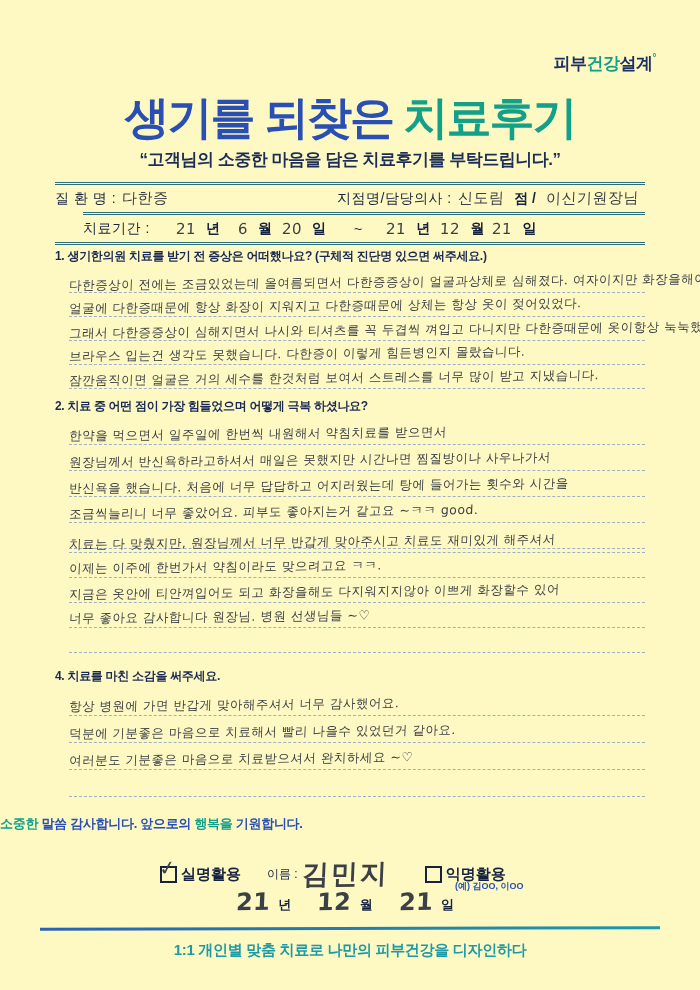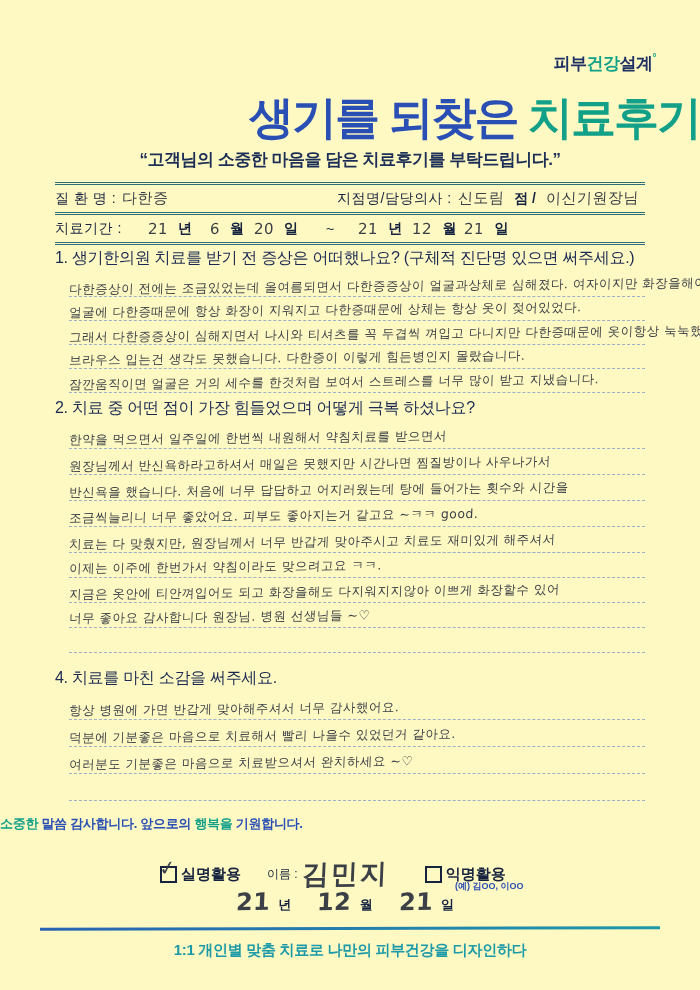--- a/index.html
+++ b/index.html
@@ -14,21 +14,21 @@
   }
   
   .logo{
     position:absolute;top:52px;right:44px;
     font-size:17px;font-weight:bold;color:#1d2f63;letter-spacing:-0.5px;
   }
   .logo .accent{color:#12a089;}
   .logo .degree{font-size:10px;vertical-align:top;color:#12a089;}
   .title{
     position:absolute;top:88px;left:0;width:100%;
-    text-align:right;font-size:45px;font-weight:900;letter-spacing:-2px;
+    text-align:center;font-size:45px;font-weight:900;letter-spacing:-2px;
     color:#2a4fb4;
   }
   .title .accent{color:#12a089;}
   .subtitle{
     position:absolute;top:148px;left:0;width:100%;
     text-align:center;font-size:17px;font-weight:bold;color:#1c2d56;
     letter-spacing:-0.5px;
   }
   
   .hw{
@@ -39,28 +39,28 @@
     letter-spacing:0.5px;
   }
   
   .info-table{
     position:absolute;top:182px;left:55px;width:590px;
     border-top:3px double #2c6e7a;border-bottom:3px double #2c6e7a;
   }
   .info-row{
     display:flex;align-items:center;height:27px;font-size:14px;
   }
-  .info-row + .info-row{border-top:3px double #2c6e7a;}
+  .info-row + .info-row{border-top:3px double #2c6e7a;margin-left:28px;}
   .lbl{font-weight:normal;color:#16233f;letter-spacing:0.5px;white-space:nowrap;}
   .info-row .hw{font-size:15px;margin:0 6px;}
   .spacer{flex:1;}
   .unit{font-weight:bold;color:#16233f;margin:0 4px;}
   
   .qsection{position:absolute;left:55px;width:590px;}
-  .qheading{font-size:16px;font-weight:normal;color:#1b2a52;letter-spacing:-0.3px;margin-bottom:4px;}
+  .qheading{font-size:12px;font-weight:bold;color:#1b2a52;letter-spacing:-0.3px;margin-bottom:4px;}
   .ruled{padding-left:14px;}
   .ruled-line{
     border-bottom:1.2px dashed #9db0c6;
     min-height:16px;
     display:flex;align-items:flex-end;
   }
   .ruled-line .hw{font-size:12.5px;white-space:nowrap;padding-bottom:1px;}
   
   .thanks1{
     position:absolute;top:815px;left:0;width:100%;text-align:left;

